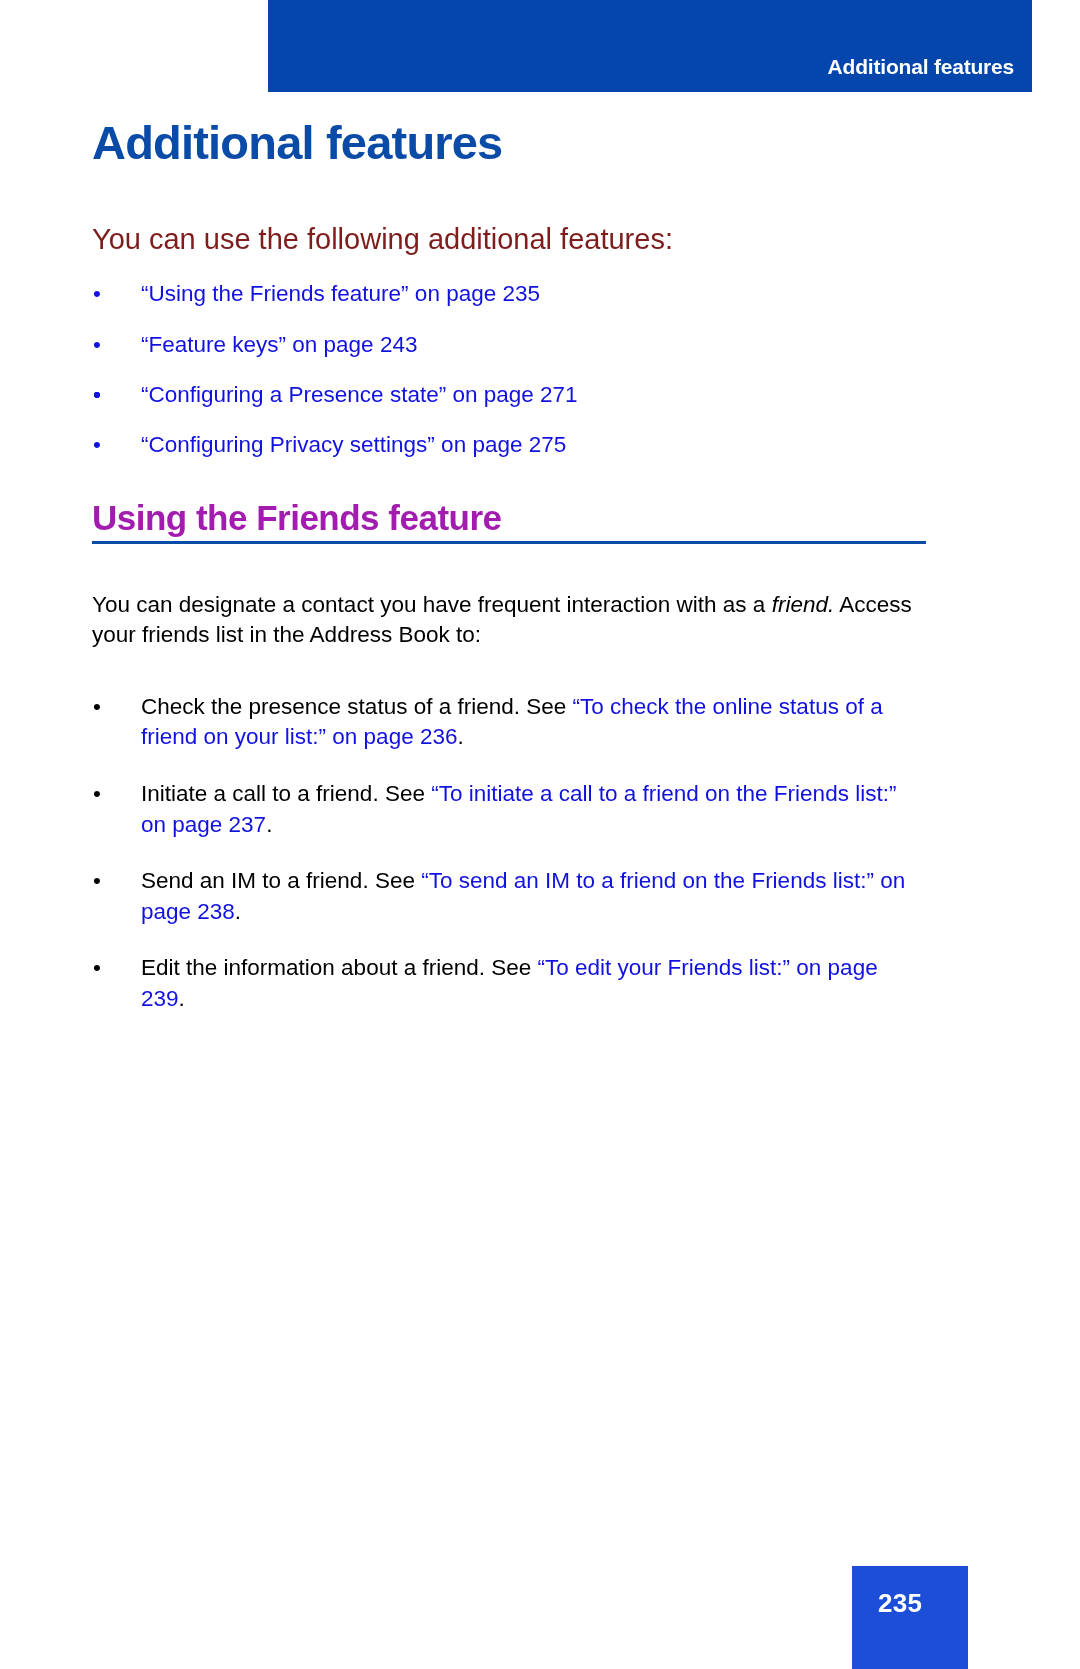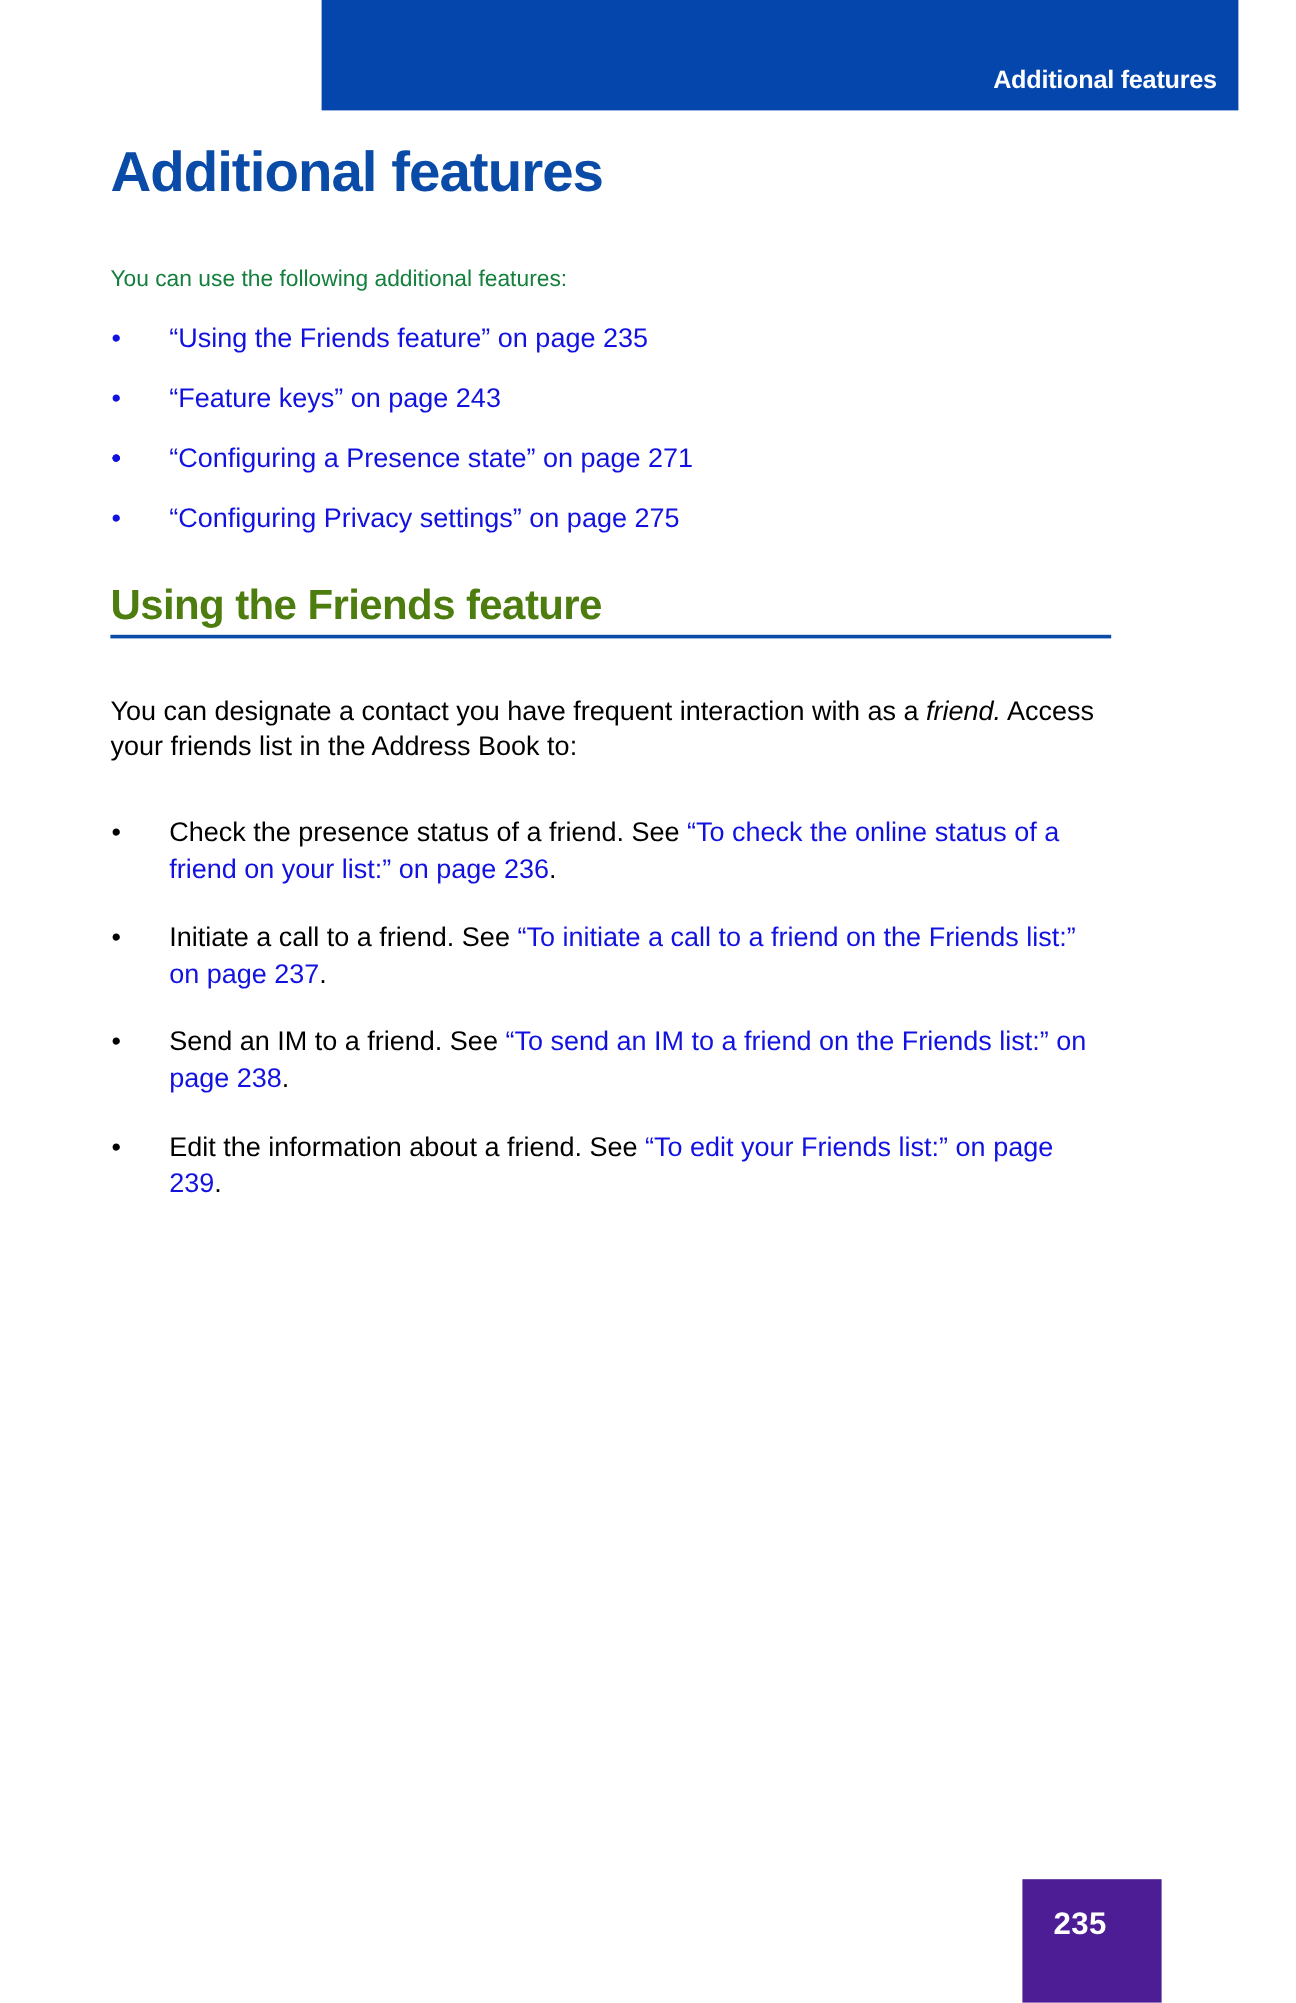--- a/index.html
+++ b/index.html
@@ -48,22 +48,22 @@
     color: #0b4ba8;
     font-size: 47px;
     font-weight: bold;
     letter-spacing: -0.8px;
     line-height: 1.05;
     margin: 0 0 54px 0;
     font-stretch: condensed;
   }
 
   .intro-text {
-    color: #15803d;
-    font-size: 19px;
+    color: #7f1d1d;
+    font-size: 29px;
     line-height: 1.28;
     margin: 0 0 22px 0;
   }
 
   
   .link-list {
     list-style: none;
     margin: 0 0 40px 0;
     padding: 0;
   }
@@ -79,21 +79,21 @@
     position: absolute;
     left: 1px;
     top: 0;
     color: #1212e0;
     font-size: 22.5px;
     line-height: 1.25;
   }
 
   
   .section-heading {
-    color: #4d7c0f;
+    color: #a21caf;
     font-size: 35px;
     font-weight: bold;
     letter-spacing: -0.5px;
     margin: 0 0 4px 0;
     line-height: 1.1;
   }
   .heading-rule {
     height: 3px;
     background: #0b4ba8;
     width: 834px;
@@ -136,21 +136,21 @@
     color: #1212e0;
   }
 
   
   .page-number-box {
     position: absolute;
     left: 852px;
     top: 1566px;
     width: 116px;
     height: 103px;
-    background: #4c1d95;
+    background: #1d4ed8;
   }
   .page-number-text {
     position: absolute;
     left: 26px;
     top: 22px;
     color: #ffffff;
     font-size: 26px;
     font-weight: bold;
     letter-spacing: 0.3px;
   }

